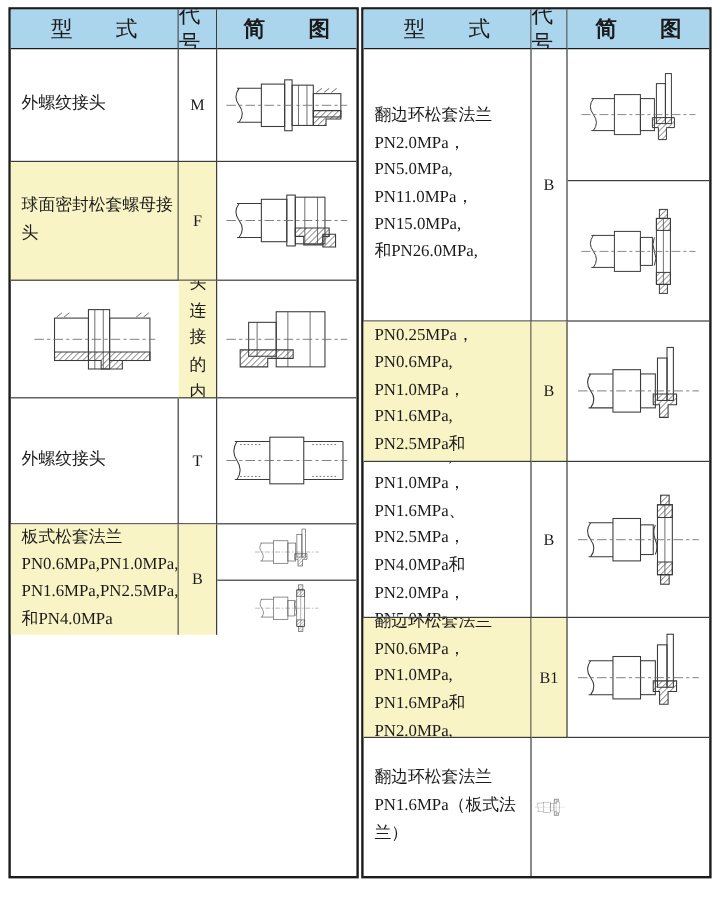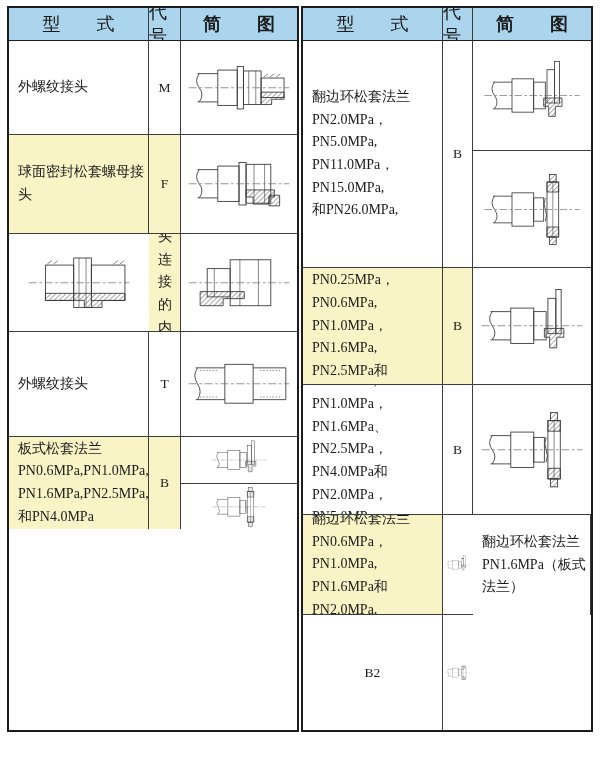--- a/index.html
+++ b/index.html
@@ -267,37 +267,37 @@
             <rect x="81" y="78" width="8" height="9" fill="url(#hx)" stroke="#3a3a3a" stroke-width="1"></rect>
             <line x1="3" y1="45" x2="117" y2="45" stroke="#6b6b6b" stroke-width="0.8" stroke-dasharray="9 3 3 3"></line>
           </svg>
         </div>
 
       <div class="c tc yl">
           <span>翻边环松套法兰
 PN0.6MPa， PN1.0MPa,
 PN1.6MPa和PN2.0MPa,</span>
         </div>
+      <div class="c cc yl">B1</div>
       <div class="c dc lastcol">
           <svg viewBox="0 0 120 90" xmlns="http://www.w3.org/2000/svg">
             <path d="M36,29 H13 M36,61 H13 M15,29 q-6,8 0,16 q6,8 0,16" fill="none" stroke="#3a3a3a" stroke-width="1"></path>
             <rect x="36" y="25" width="26" height="40" fill="none" stroke="#3a3a3a" stroke-width="1"></rect>
             <rect x="62" y="29" width="14" height="32" fill="none" stroke="#3a3a3a" stroke-width="1"></rect>
             <rect x="78" y="14" width="9" height="40" fill="none" stroke="#3a3a3a" stroke-width="1"></rect>
             <rect x="87" y="4" width="6" height="50" fill="none" stroke="#3a3a3a" stroke-width="1"></rect>
             <path d="M74,48 H96 V58 H88 V70 H80 V58 H74 Z" fill="url(#hx)" stroke="#3a3a3a" stroke-width="1"></path>
             <line x1="3" y1="45" x2="117" y2="45" stroke="#6b6b6b" stroke-width="0.8" stroke-dasharray="9 3 3 3"></line>
           </svg>
         </div>
 
       <div class="c tc lastrow">
           <span>翻边环松套法兰
 PN1.6MPa（板式法兰）</span>
         </div>
-      <div class="c cc lastrow">B2</div>
       <div class="c dc lastcol lastrow">
           <svg viewBox="0 0 120 90" xmlns="http://www.w3.org/2000/svg">
             <path d="M36,29 H13 M36,61 H13 M15,29 q-6,8 0,16 q6,8 0,16" fill="none" stroke="#3a3a3a" stroke-width="1"></path>
             <rect x="36" y="25" width="28" height="40" fill="none" stroke="#3a3a3a" stroke-width="1"></rect>
             <rect x="64" y="31" width="12" height="28" fill="none" stroke="#3a3a3a" stroke-width="1"></rect>
             <path d="M78,14 H94 V24 H98 V66 H94 V76 H78 Z" fill="none" stroke="#3a3a3a" stroke-width="1"></path>
             <line x1="86" y1="14" x2="86" y2="76" stroke="#3a3a3a" stroke-width="0.7"></line>
             <path d="M78,14 H94 V24 H86 V30 H78 Z" fill="url(#hx)" stroke="#3a3a3a" stroke-width="1"></path>
             <path d="M78,60 H86 V66 H94 V76 H78 Z" fill="url(#hx)" stroke="#3a3a3a" stroke-width="1"></path>
             <line x1="3" y1="45" x2="117" y2="45" stroke="#6b6b6b" stroke-width="0.8" stroke-dasharray="9 3 3 3"></line>

